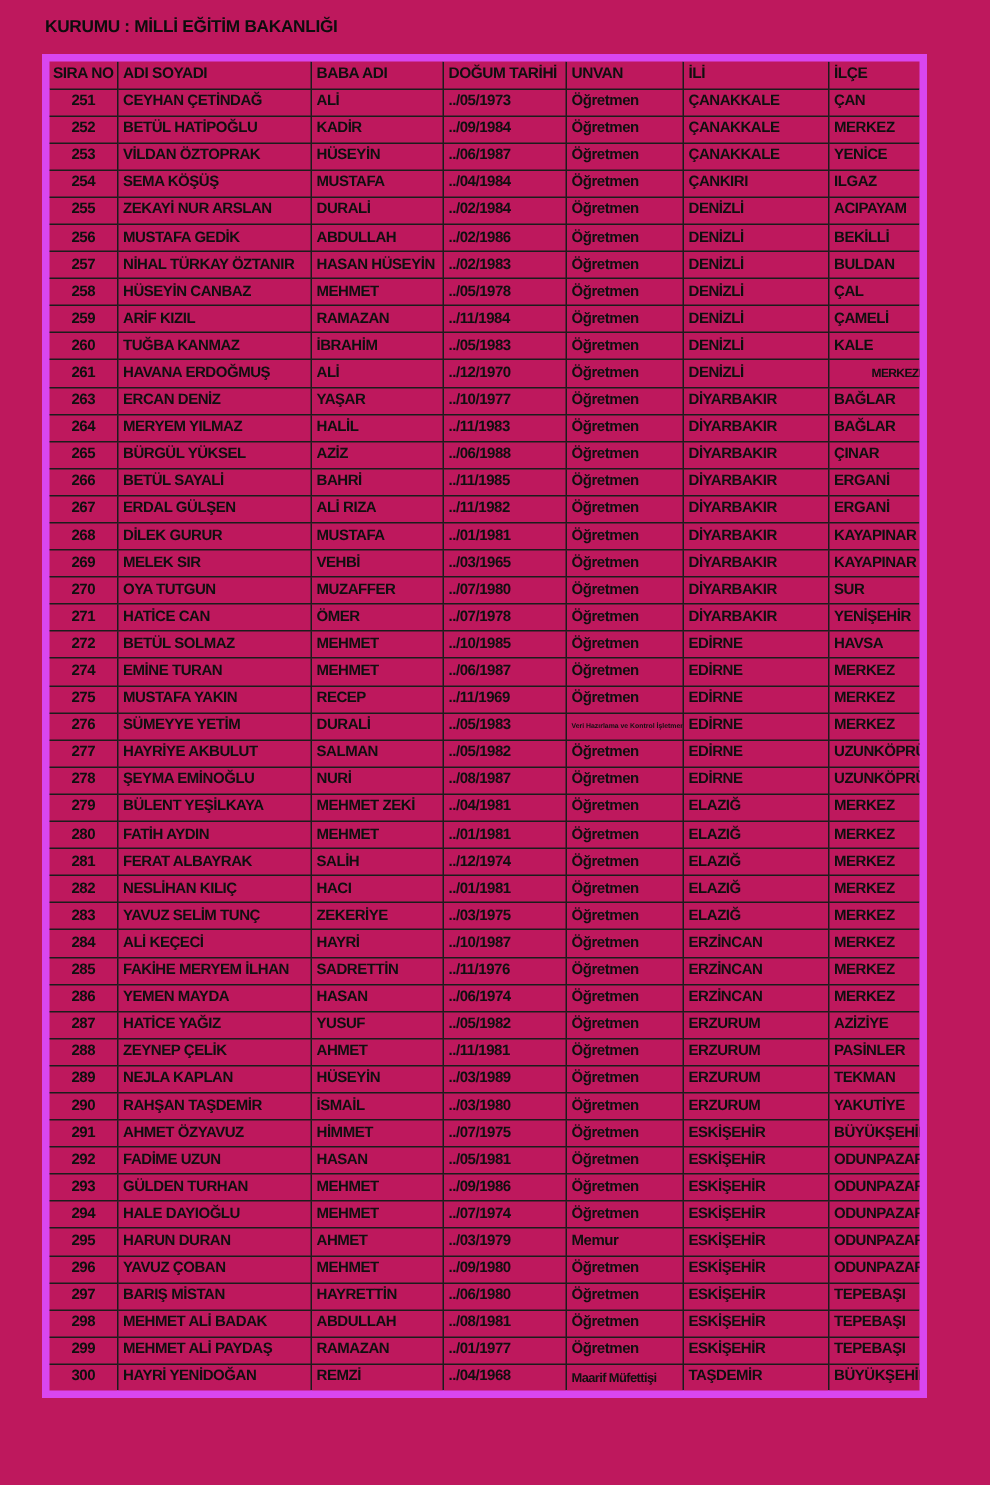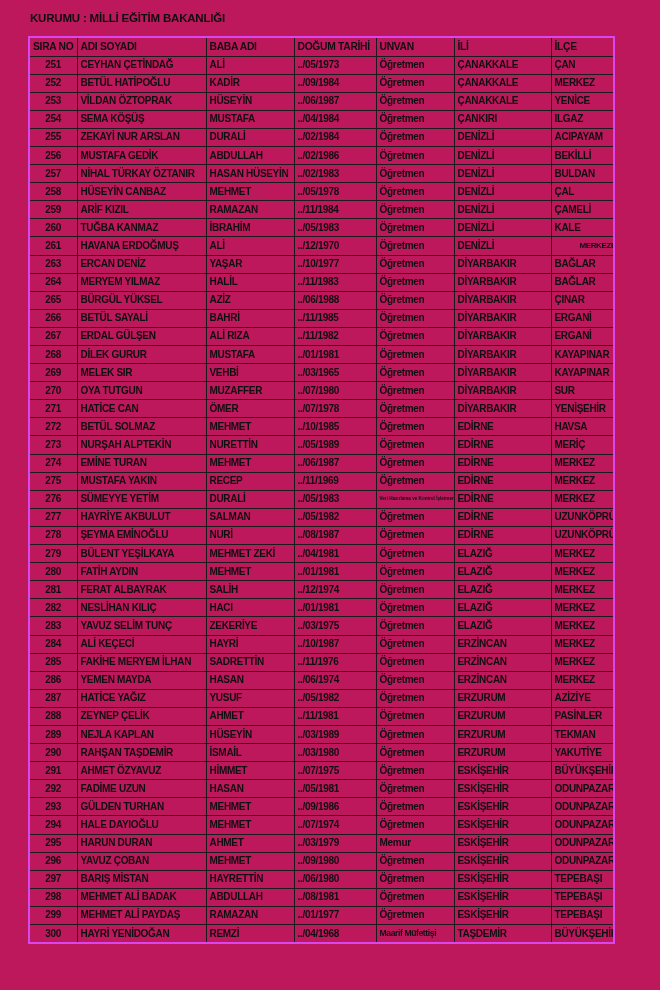--- a/index.html
+++ b/index.html
@@ -14,21 +14,21 @@
     background:#be185d;overflow:hidden;
   }
   .doc-title{
     position:absolute;left:30px;top:12px;
     font-size:11.5px;font-weight:bold;letter-spacing:-0.2px;
     color:#0d0d0d;
   }
   table.roster{
     position:absolute;left:28px;top:36px;width:585px;
     border-collapse:collapse;table-layout:fixed;
-    border:2px solid #d946ef;
+    border:5px solid #d946ef;
   }
   .roster th,.roster td{
     border:1.5px solid #1c1c1c;
     font-weight:bold;
     font-size:10px;
     letter-spacing:-0.3px;
     padding:0 2px 0 3px;
     white-space:nowrap;
     overflow:hidden;
     height:17.1px;
@@ -268,29 +268,20 @@
         <tr>
           <td>272</td>
           <td>BETÜL SOLMAZ</td>
           <td>MEHMET</td>
           <td>../10/1985</td>
           <td>Öğretmen</td>
           <td>EDİRNE</td>
           <td>HAVSA</td>
         </tr>
         <tr>
-          <td>273</td>
-          <td>NURŞAH ALPTEKİN</td>
-          <td>NURETTİN</td>
-          <td>../05/1989</td>
-          <td>Öğretmen</td>
-          <td>EDİRNE</td>
-          <td>MERİÇ</td>
-        </tr>
-        <tr>
           <td>274</td>
           <td>EMİNE TURAN</td>
           <td>MEHMET</td>
           <td>../06/1987</td>
           <td>Öğretmen</td>
           <td>EDİRNE</td>
           <td>MERKEZ</td>
         </tr>
         <tr>
           <td>275</td>

